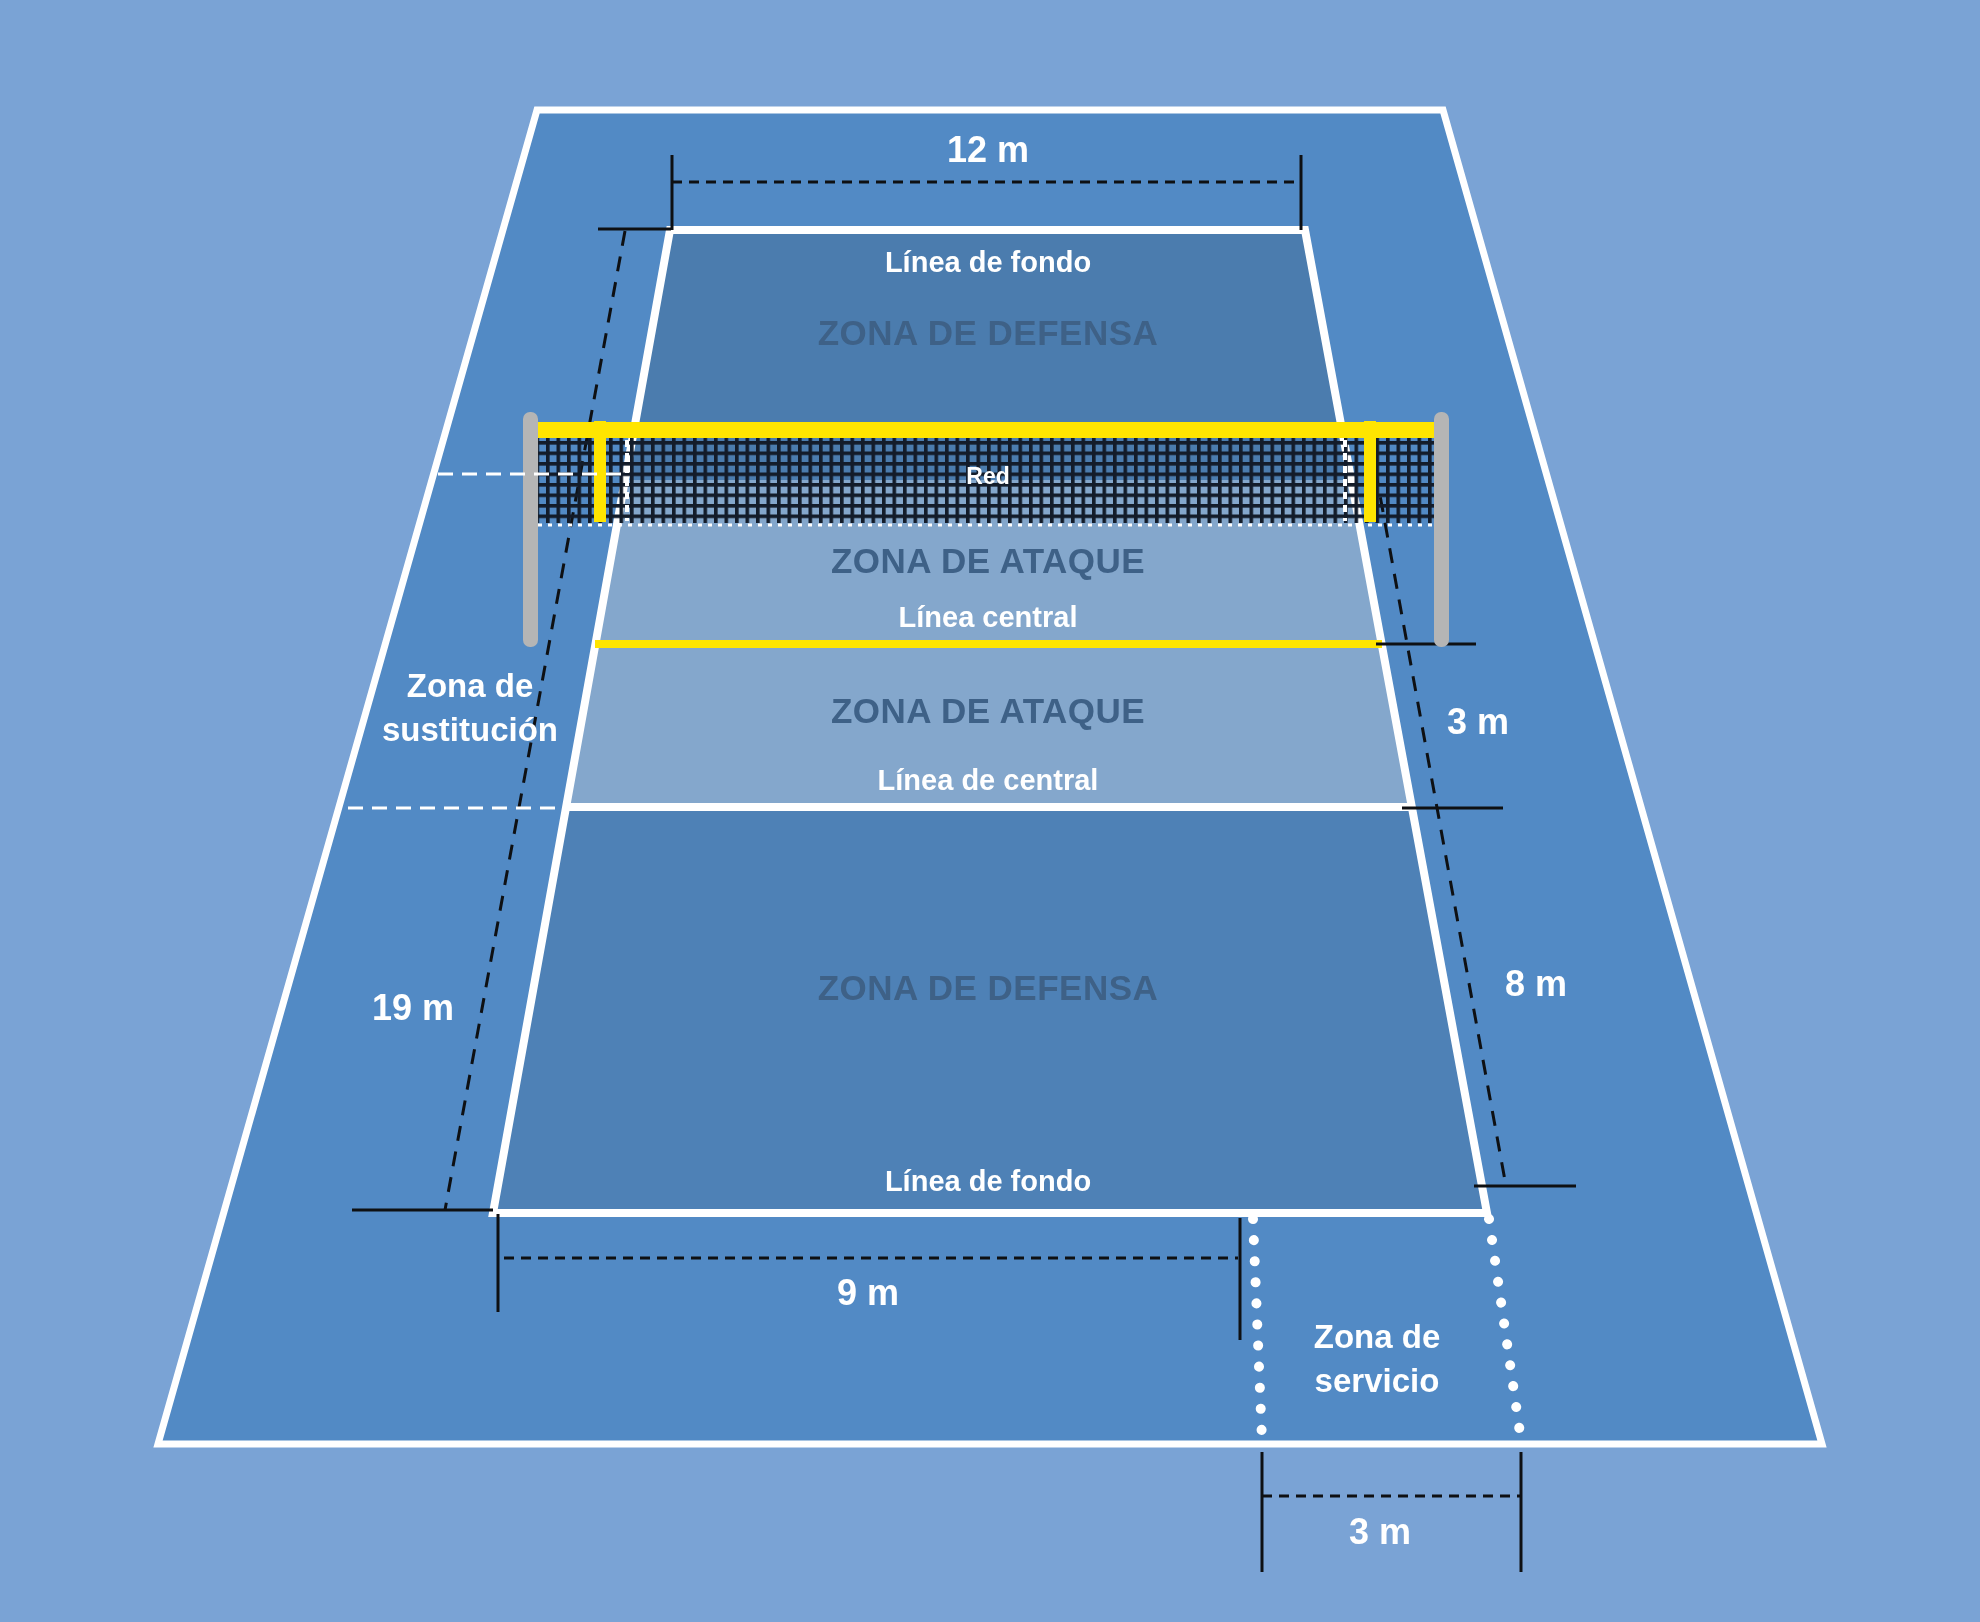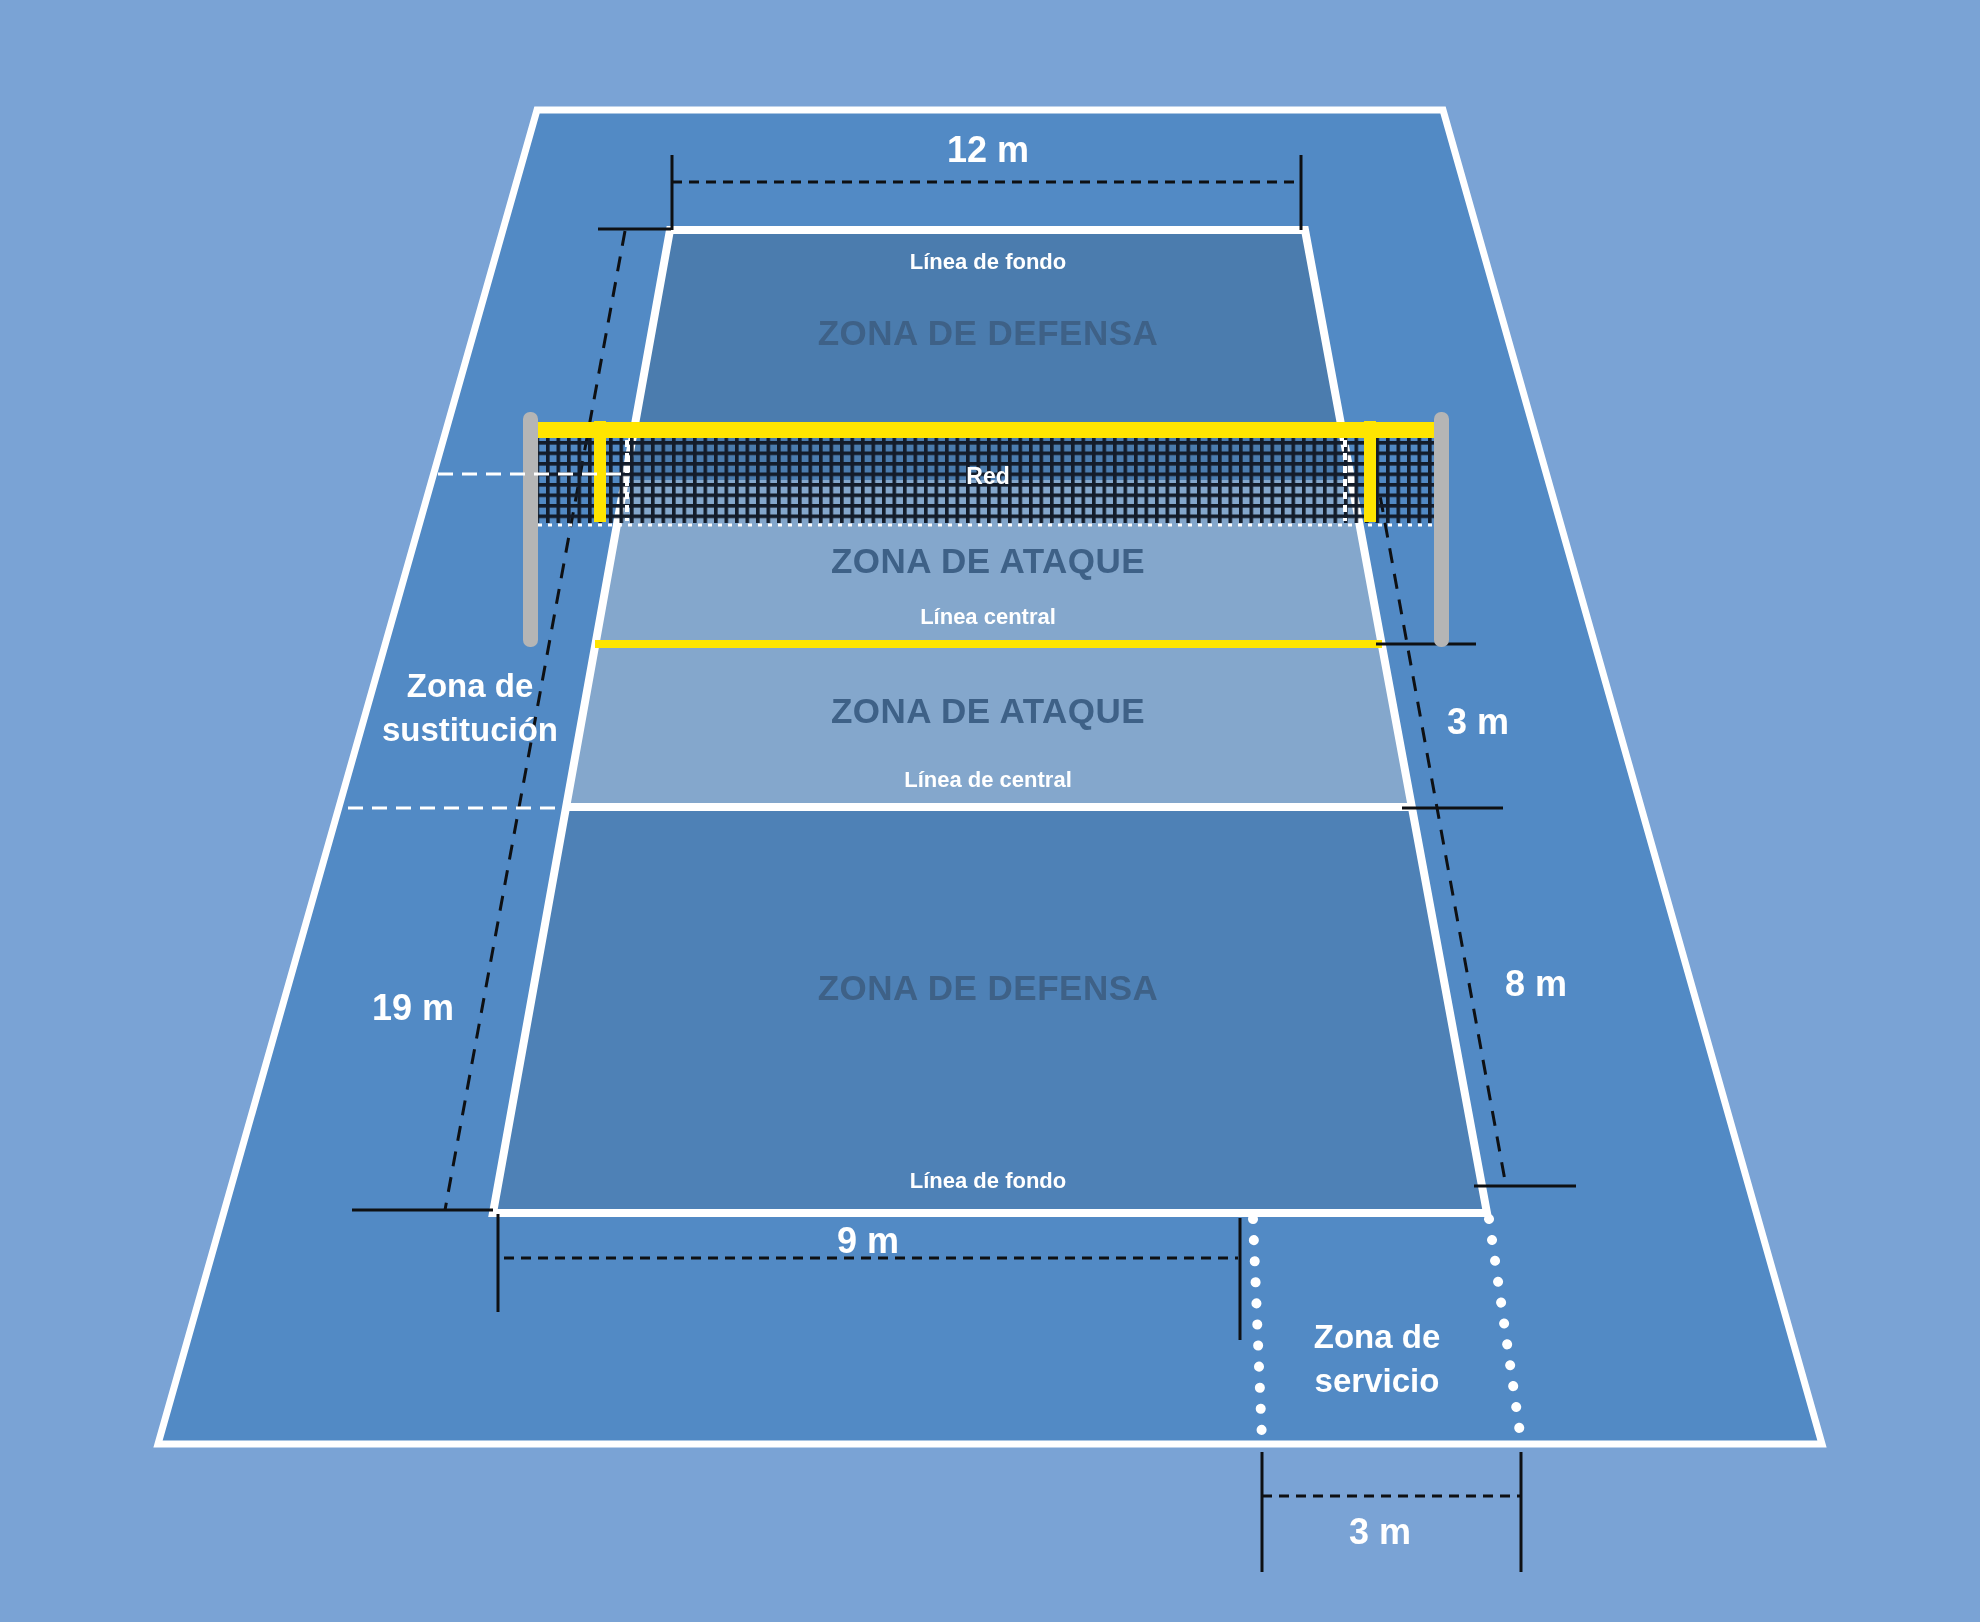--- a/index.html
+++ b/index.html
@@ -12,21 +12,21 @@
   html,body{width:1980px;height:1622px;overflow:hidden;}
   body{background:var(--background);font-family:"Liberation Sans","DejaVu Sans",sans-serif;}
   #stage{position:relative;width:1980px;height:1170px;}
   #court-svg{position:absolute;left:0;top:0;}
   .lbl{
     position:absolute;transform:translate(-50%,-50%);
     font-weight:bold;color:var(--line-white);white-space:nowrap;
     text-align:center;line-height:1.2;
   }
   .lbl-zone{font-size:35px;color:var(--zone-text);letter-spacing:0.5px;}
-  .lbl-line{font-size:22px;}
+  .lbl-line{font-size:29px;}
   .lbl-dim{font-size:36px;}
   .lbl-multiline{line-height:44px;font-size:33px;}
 </style>
 </head>
 <body>
 
 <div id="stage">
 
   <svg id="court-svg" width="1980" height="1622" viewBox="0 0 1980 1622">
     <defs>
@@ -105,21 +105,21 @@
   <div class="lbl lbl-line" style="left:988px;top:1181px">Línea de fondo</div>
 
   <div class="lbl lbl-multiline" style="left:470px;top:708px">
     <span>Zona de</span><br>
     <span>sustitución</span>
   </div>
 
   <div class="lbl lbl-dim" style="left:413px;top:1008px">19 m</div>
   <div class="lbl lbl-dim" style="left:1478px;top:722px">3 m</div>
   <div class="lbl lbl-dim" style="left:1536px;top:984px">8 m</div>
-  <div class="lbl lbl-dim" style="left:868px;top:1241px">9 m</div>
+  <div class="lbl lbl-dim" style="left:868px;top:1293px">9 m</div>
 
   <div class="lbl lbl-multiline" style="left:1377px;top:1359px">
     <span>Zona de</span><br>
     <span>servicio</span>
   </div>
 
   <div class="lbl lbl-dim" style="left:1380px;top:1532px">3 m</div>
 </div>
 
 </body></html>

